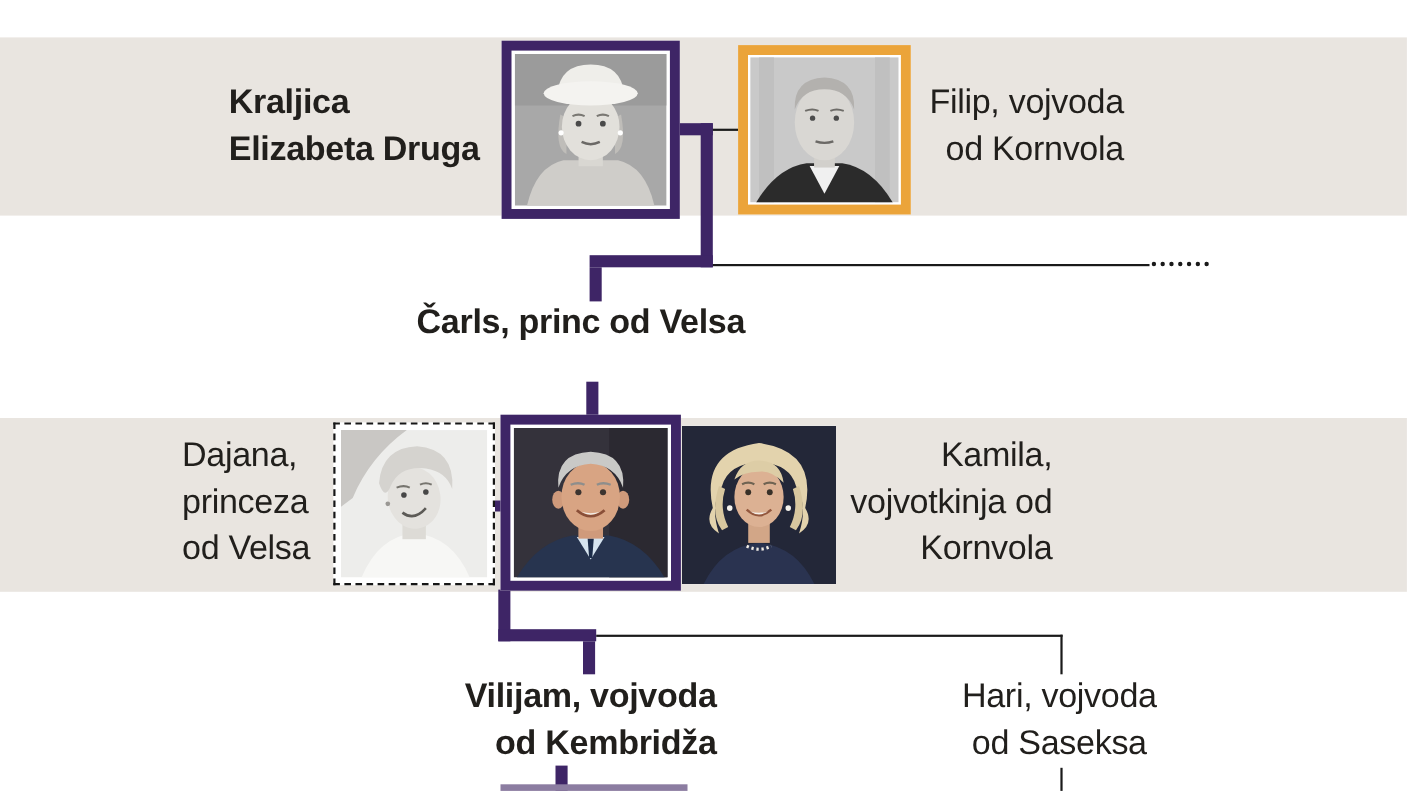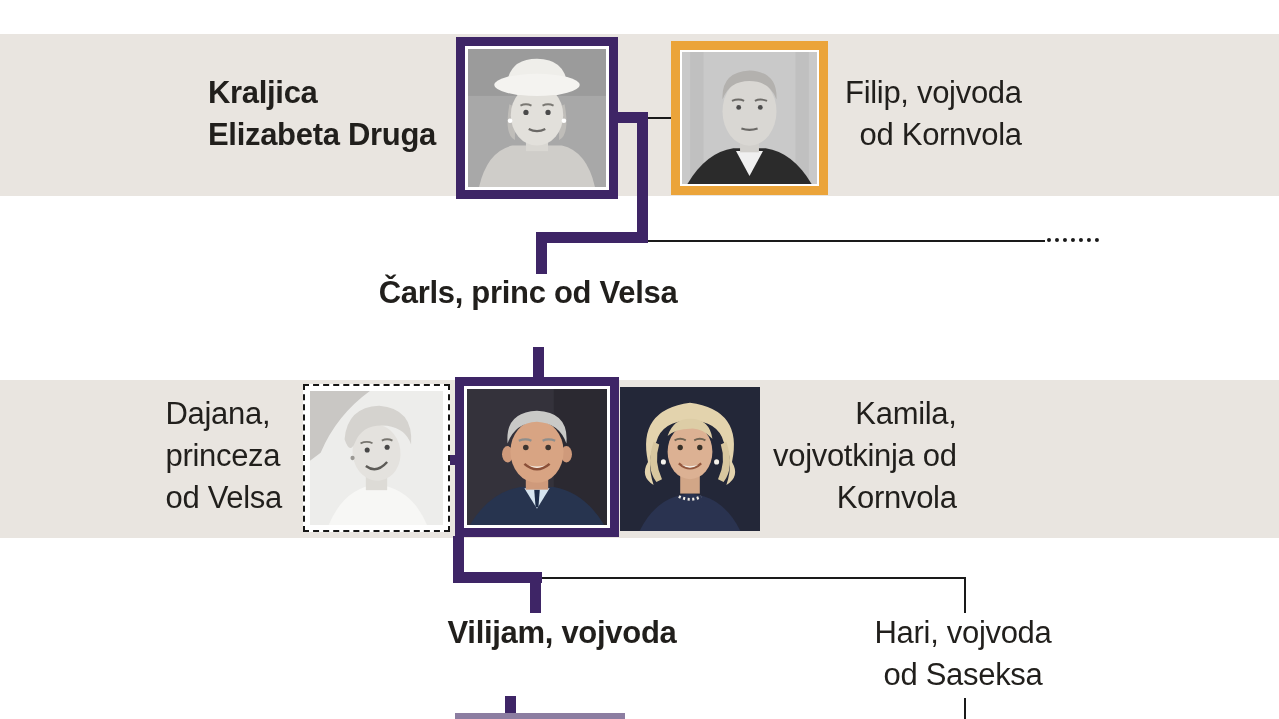--- a/index.html
+++ b/index.html
@@ -33,21 +33,21 @@
   .philip-photo{left:671px;top:41px;width:157px;height:154px;}
   .diana-photo{left:303px;top:384px;width:147px;height:148px;}
   .charles-photo{left:455px;top:377px;width:164px;height:160px;}
   .camilla-photo{left:620px;top:387px;width:140px;height:144px;}
 
   .queen-label{right:843px;top:72px;}
   .philip-label{left:845px;top:72px;}
   .charles-label{left:528px;top:272px;}
   .diana-label{right:997px;top:393px;}
   .camilla-label{left:773px;top:393px;}
-  .william-label{left:562px;top:612px;text-align:right;}
+  .william-label{left:537px;top:612px;text-align:right;}
   .harry-label{left:963px;top:612px;}
 
   .l-marriage-stub{left:616px;top:112px;width:32px;height:11px;}
   .l-descent-v1{left:637px;top:112px;width:11px;height:131px;}
   .l-descent-h1{left:536px;top:232px;width:112px;height:11px;}
   .l-charles-top{left:536px;top:243px;width:11px;height:31px;}
   .l-marriage-black{left:648px;top:117px;width:23px;height:2px;}
   .l-siblings1{left:648px;top:240px;width:397px;height:2px;}
   .l-siblings1-dotted{left:1047px;top:238px;width:52px;height:4px;}
   .l-charles-photo-stub{left:533px;top:347px;width:11px;height:31px;}
@@ -208,20 +208,21 @@
   </div>
 
   <div class="label lalign camilla-label">
     <div>Kamila,</div>
     <div>vojvotkinja od</div>
     <div>Kornvola</div>
   </div>
 
   <div class="label bold calign william-label">
     <div>Vilijam, vojvoda</div>
+    <div>od Kembridža</div>
   </div>
 
   <div class="label calign harry-label">
     <div>Hari, vojvoda</div>
     <div>od Saseksa</div>
   </div>
 
 </div>
 
 </body></html>

